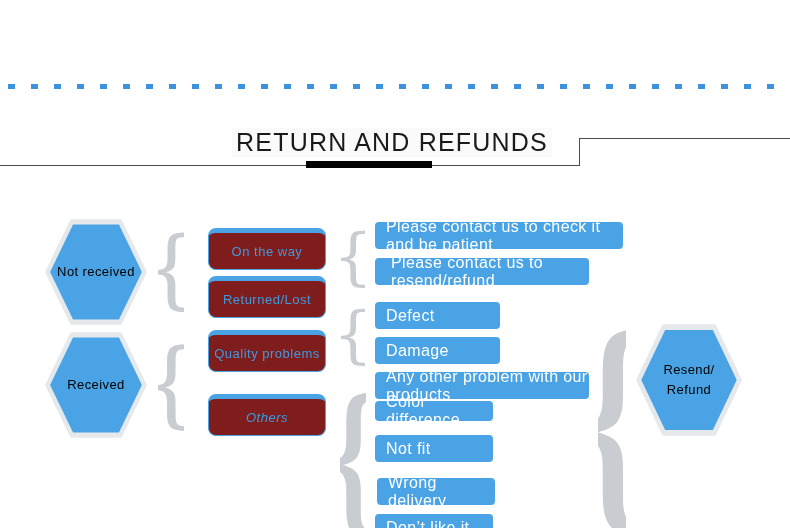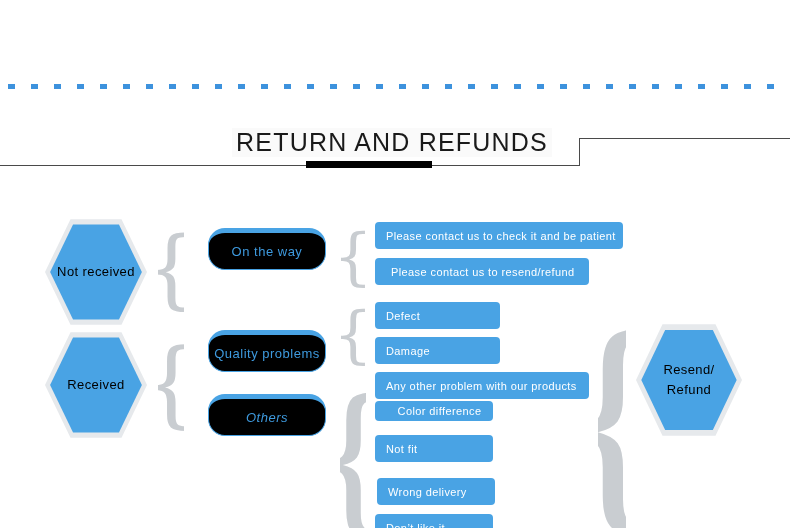--- a/index.html
+++ b/index.html
@@ -106,24 +106,24 @@
     text-align: center;
     letter-spacing: 0.4px;
   }
   #hex-not-received { left: 45px;  top: 171px; width: 102px; height: 110px; }
   #hex-received     { left: 45px;  top: 284px; width: 102px; height: 110px; }
   #hex-resend       { left: 636px; top: 276px; width: 106px; height: 116px; }
 
   
   .obox {
     position: absolute;
-    background: #000000;
+    background: #7f1d1d;
     border: 1.6px solid #49a3e4;
     border-top: 5px solid #49a3e4;
-    border-radius: 17px;
+    border-radius: 8px;
     display: flex;
     align-items: center;
     justify-content: center;
     color: #3e9ade;
     font-size: 13px;
     letter-spacing: 0.5px;
     box-sizing: border-box;
   }
   #box-on-the-way   { left: 208px; top: 182px; width: 118px; height: 42px; }
   #box-returned     { left: 208px; top: 230px; width: 118px; height: 42px; }
@@ -131,21 +131,21 @@
   #box-others       { left: 208px; top: 348px; width: 118px; height: 42px; font-style: italic; }
 
   
   .sbox {
     position: absolute;
     background: #49a3e4;
     border-radius: 4px;
     display: flex;
     align-items: center;
     color: #ffffff;
-    font-size: 11px;
+    font-size: 16px;
     letter-spacing: 0.4px;
     padding-left: 11px;
     box-sizing: border-box;
   }
   #d-check    { left: 375px; top: 176px; width: 248px; height: 27px; }
   #d-resend   { left: 375px; top: 212px; width: 214px; height: 27px; padding-left: 16px; }
   #d-defect   { left: 375px; top: 256px; width: 125px; height: 27px; }
   #d-damage   { left: 375px; top: 291px; width: 125px; height: 27px; }
   #d-anyother { left: 375px; top: 326px; width: 214px; height: 27px; }
   #d-color    { left: 375px; top: 355px; width: 118px; height: 20px; justify-content: center; }
@@ -200,20 +200,23 @@
   <div class="brace" id="brace-notrec">
     <span>{</span>
   </div>
   <div class="brace" id="brace-rec">
     <span>{</span>
   </div>
 
   <div class="obox" id="box-on-the-way">
     <span>On  the  way</span>
   </div>
+  <div class="obox" id="box-returned">
+    <span>Returned/Lost</span>
+  </div>
   <div class="obox" id="box-quality">
     <span>Quality  problems</span>
   </div>
   <div class="obox" id="box-others">
     <span>Others</span>
   </div>
 
   <div class="brace" id="brace-onway">
     <span>{</span>
   </div>

